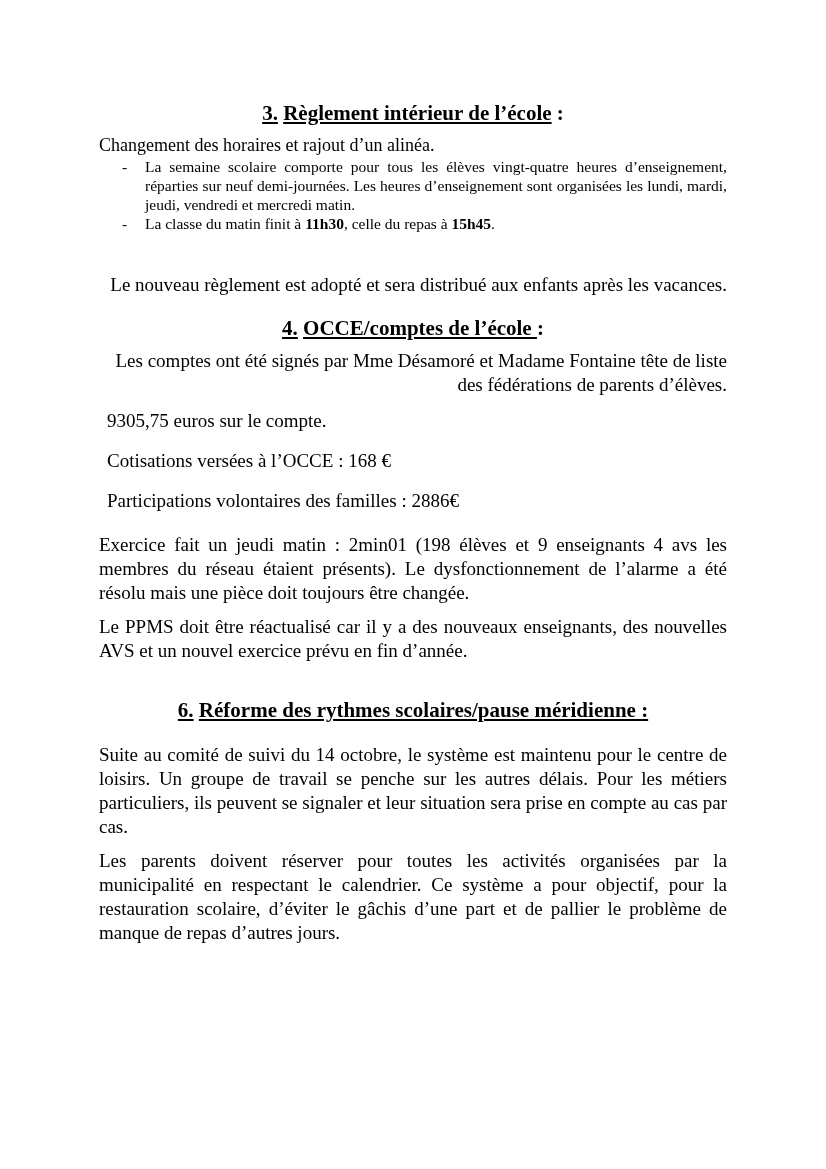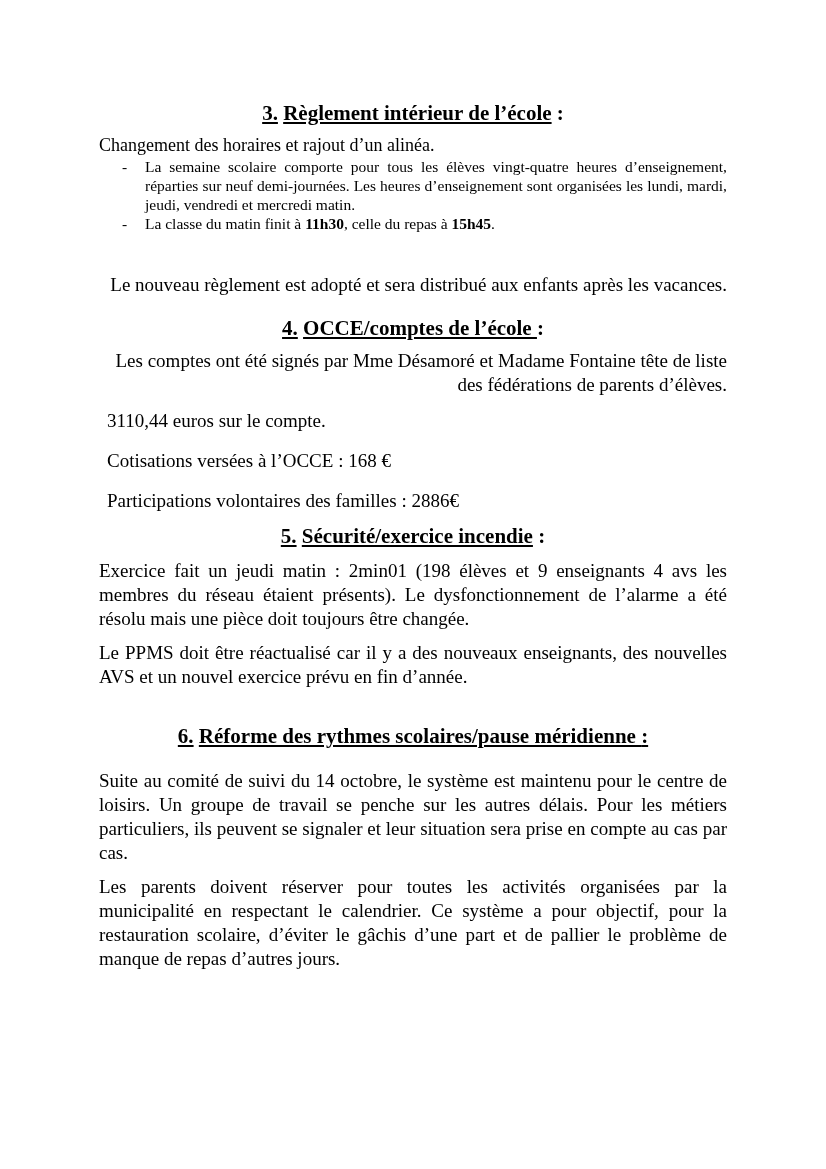--- a/index.html
+++ b/index.html
@@ -140,31 +140,30 @@
     <div class="spacer-18"></div>
 
     <h2 class="section-heading"><span class="num">4.</span> <span class="ttl">OCCE/comptes de l’école </span><span class="colon">:</span></h2>
 
     <div class="spacer-8"></div>
 
     <p class="para lead"><span class="indent-sp"></span><span>Les comptes ont été signés par Mme Désamoré et Madame Fontaine tête de liste des fédérations de parents d’élèves.</span></p>
 
     <div class="spacer-12"></div>
 
-    <p class="stat-line"><span class="indent-sp"></span><span>3110,44 euros sur le compte.</span></p>
+    <p class="stat-line"><span class="indent-sp"></span><span>9305,75 euros sur le compte.</span></p>
     <div class="spacer-8"></div>
     <div class="spacer-8"></div>
     <p class="stat-line"><span class="indent-sp"></span><span>Cotisations versées à l’OCCE : 168 €</span></p>
     <div class="spacer-8"></div>
     <div class="spacer-8"></div>
     <p class="stat-line"><span class="indent-sp"></span><span>Participations volontaires des familles : 2886€</span></p>
 
     <div class="spacer-10"></div>
 
-    <h2 class="section-heading"><span class="num">5.</span> <span class="ttl">Sécurité/exercice incendie</span><span class="colon"> :</span></h2>
 
     <div class="spacer-10"></div>
 
     <p class="para">Exercice fait un jeudi matin : 2min01 (198 élèves et 9 enseignants 4 avs les membres du réseau étaient présents). Le dysfonctionnement de l’alarme a été résolu mais une pièce doit toujours être changée.</p>
 
     <div class="spacer-10"></div>
 
     <p class="para">Le PPMS doit être réactualisé car il y a des nouveaux enseignants, des nouvelles AVS et un nouvel exercice prévu en fin d’année.</p>
 
     <div class="spacer-34"></div>

